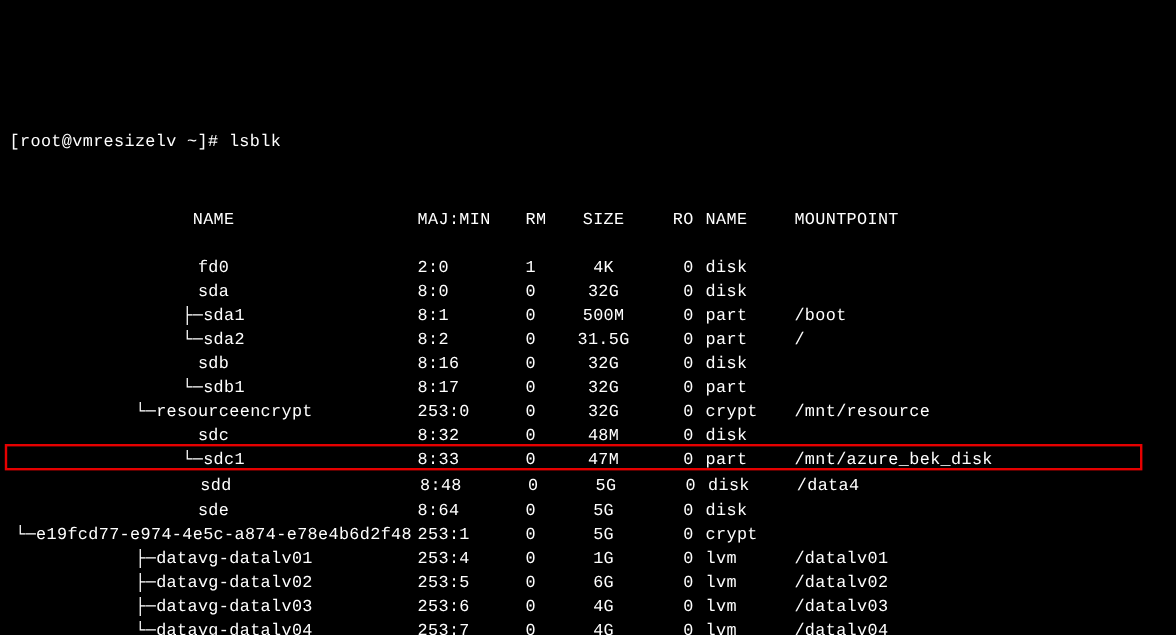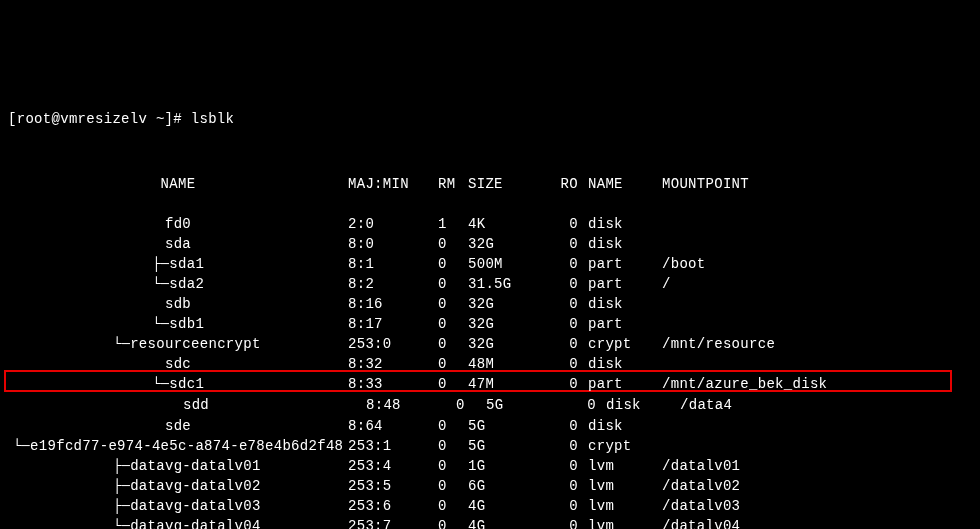--- a/index.html
+++ b/index.html
@@ -34,30 +34,30 @@
       display: block;
       height: 20px;
       line-height: 20px;
     }
     .hdr {
       color: #fff;
     }
     .highlight {
       border: 2px solid #e60000;
       margin-left: -4px;
-      padding-left: 20px;
+      padding-left: 4px;
       margin-right: -4px;
       padding-right: 4px;
       height: 22px;
       line-height: 18px;
     }
     .c-name { display:inline-block; width: 340px; text-align: center; }
     .c-maj  { display:inline-block; width: 80px; text-align:left; }
     .c-rm   { display:inline-block; width: 30px; text-align:left; }
-    .c-size { display:inline-block; width: 70px; text-align:left; }
+    .c-size { display:inline-block; width: 70px; text-align:center; }
     .c-ro   { display:inline-block; width: 30px; text-align:right;margin-top:24px; }
     .c-type { display:inline-block; width: 60px; }
     .c-mnt  { display:inline-block; }
     .gap1 { display:inline-block; width:10px; }
     .gap2 { display:inline-block; width:14px; }
   </style>
 </head>
 <body>
 
 

